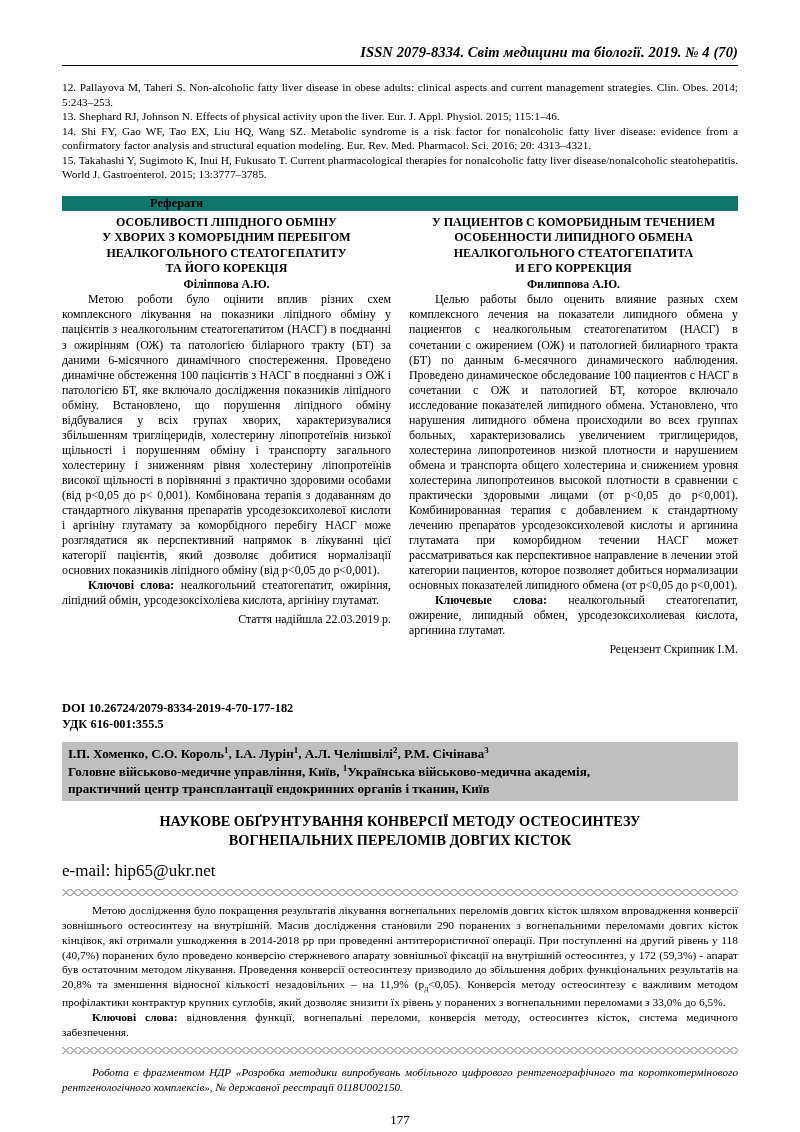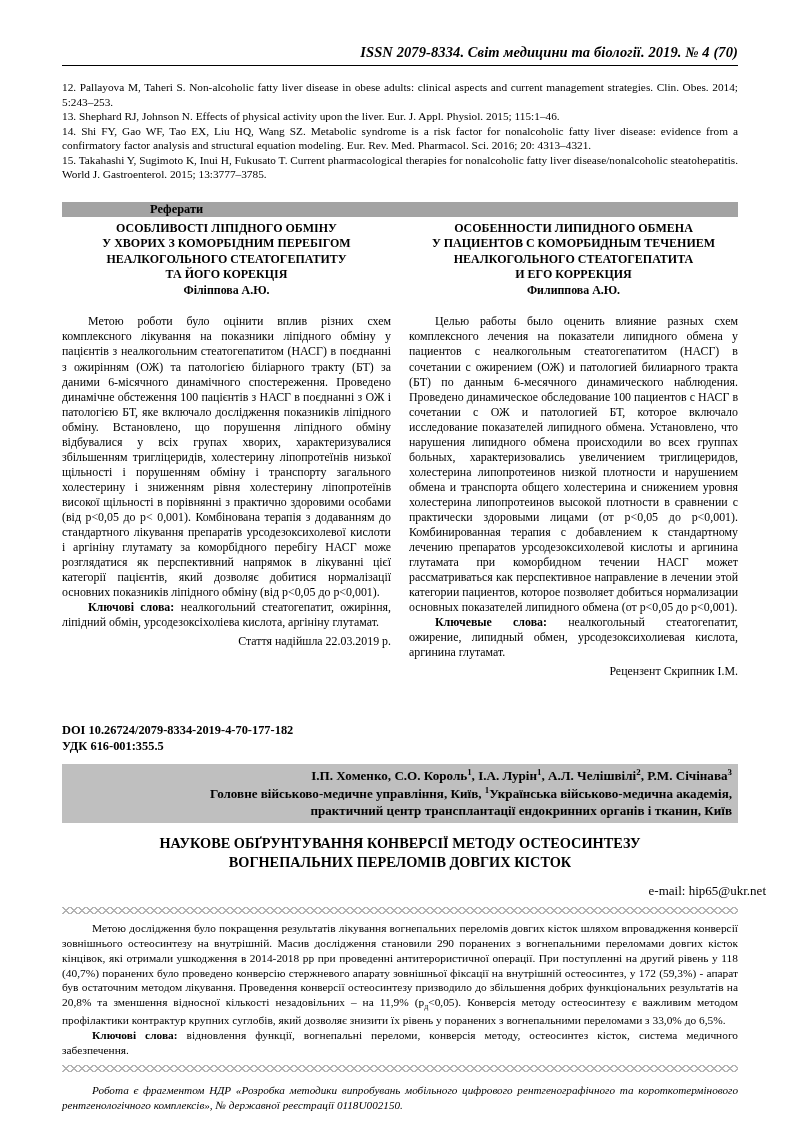--- a/index.html
+++ b/index.html
@@ -44,22 +44,22 @@
     line-height: 1.29;
     text-align: justify;
   }
   .refs p {
     margin: 0;
     text-align: justify;
   }
 
   
   .gray-band {
-    background: #a3a3a3;
-    margin: 20px 62px 0 62px;
+    background: #0f766e;
+    margin: 14px 62px 0 62px;
   }
   .gray-band-referaty {
     height: 15px;
     line-height: 15px;
     font-size: 12.4px;
     font-weight: bold;
     padding-left: 88px;
     box-sizing: border-box;
   }
 
@@ -77,21 +77,21 @@
     text-align: center;
     font-weight: bold;
     font-size: 12px;
     line-height: 1.28;
     margin: 0;
   }
   .abs-author {
     text-align: center;
     font-weight: bold;
     font-size: 11.9px;
-    margin: 1px 0 16px 0;
+    margin: 1px 0 0 0;
   }
   .abs-body {
     text-align: justify;
     font-size: 11.9px;
     line-height: 1.265;
     margin: 0;
     text-indent: 26px;
     hyphens: none;
   }
   .abs-kw {
@@ -115,39 +115,38 @@
     font-weight: bold;
     line-height: 1.28;
   }
   .doi-block div { margin: 0; }
 
   .authors-band {
     background: #bfbfbf;
     margin: 9px 62px 0 62px;
     padding: 3px 6px 4px 6px;
     box-sizing: border-box;
-    text-align: right;
+    text-align: left;
     font-weight: bold;
     font-size: 13.1px;
     line-height: 1.33;
   }
   .authors-band .line { margin: 0; }
   sup { font-size: 0.68em; vertical-align: super; line-height: 0; }
 
   .art-title {
     text-align: center;
     font-weight: bold;
     font-size: 14.3px;
     line-height: 1.32;
     margin: 11px 62px 0 62px;
   }
   .email-line {
-    text-align: right;
-    font-size: 13px;
-    margin: 11px 34px 0 62px;
+    font-size: 17px;
+    margin: 11px 54px 0 62px;
   }
 
   
   .wavy {
     margin: 8px 62px 0 62px;
     height: 7px;
     background-repeat: repeat-x;
     background-size: 8px 7px;
     background-image:
       linear-gradient(45deg, transparent 45%, #9a9a9a 45%, #9a9a9a 55%, transparent 55%),
@@ -213,22 +212,22 @@
         <div>ТА ЙОГО КОРЕКЦІЯ</div>
       </div>
       <div class="abs-author">Філіппова А.Ю.</div>
       <p class="abs-body">Метою роботи було оцінити вплив різних схем комплексного лікування на показники ліпідного обміну у пацієнтів з неалкогольним стеатогепатитом (НАСГ) в поєднанні з ожирінням (ОЖ) та патологією біліарного тракту (БТ) за даними 6-місячного динамічного спостереження. Проведено динамічне обстеження 100 пацієнтів з НАСГ в поєднанні з ОЖ і патологією БТ, яке включало дослідження показників ліпідного обміну. Встановлено, що порушення ліпідного обміну відбувалися у всіх групах хворих, характеризувалися збільшенням тригліцеридів, холестерину ліпопротеїнів низької щільності і порушенням обміну і транспорту загального холестерину і зниженням рівня холестерину ліпопротеїнів високої щільності в порівнянні з практично здоровими особами (від p&lt;0,05 до p&lt; 0,001). Комбінована терапія з додаванням до стандартного лікування препаратів урсодезоксихолевої кислоти і аргініну глутамату за коморбідного перебігу НАСГ може розглядатися як перспективний напрямок в лікуванні цієї категорії пацієнтів, який дозволяє добитися нормалізації основних показників ліпідного обміну (від p&lt;0,05 до p&lt;0,001).</p>
       <p class="abs-kw"><b>Ключові слова:</b> <span>неалкогольний стеатогепатит, ожиріння, ліпідний обмін, урсодезоксіхоліева кислота, аргініну глутамат.</span></p>
       <p class="abs-foot">Стаття надійшла 22.03.2019 р.</p>
     </div>
 
     <div class="abs-col">
       <div class="abs-title">
+        <div>У ПАЦИЕНТОВ С КОМОРБИДНЫМ ТЕЧЕНИЕМ</div>
         <div>ОСОБЕННОСТИ ЛИПИДНОГО ОБМЕНА</div>
-        <div>У ПАЦИЕНТОВ С КОМОРБИДНЫМ ТЕЧЕНИЕМ</div>
         <div>НЕАЛКОГОЛЬНОГО СТЕАТОГЕПАТИТА</div>
         <div>И ЕГО КОРРЕКЦИЯ</div>
       </div>
       <div class="abs-author">Филиппова А.Ю.</div>
       <p class="abs-body">Целью работы было оценить влияние разных схем комплексного лечения на показатели липидного обмена у пациентов с неалкогольным стеатогепатитом (НАСГ) в сочетании с ожирением (ОЖ) и патологией билиарного тракта (БТ) по данным 6-месячного динамического наблюдения. Проведено динамическое обследование 100 пациентов с НАСГ в сочетании с ОЖ и патологией БТ, которое включало исследование показателей липидного обмена. Установлено, что нарушения липидного обмена происходили во всех группах больных, характеризовались увеличением триглицеридов, холестерина липопротеинов низкой плотности и нарушением обмена и транспорта общего холестерина и снижением уровня холестерина липопротеинов высокой плотности в сравнении с практически здоровыми лицами (от p&lt;0,05 до p&lt;0,001). Комбинированная терапия с добавлением к стандартному лечению препаратов урсодезоксихолевой кислоты и аргинина глутамата при коморбидном течении НАСГ может рассматриваться как перспективное направление в лечении этой категории пациентов, которое позволяет добиться нормализации основных показателей липидного обмена (от p&lt;0,05 до p&lt;0,001).</p>
       <p class="abs-kw"><b>Ключевые слова:</b> <span>неалкогольный стеатогепатит, ожирение, липидный обмен, урсодезоксихолиевая кислота, аргинина глутамат.</span></p>
       <p class="abs-foot">Рецензент Скрипник І.М.</p>
     </div>
 
   </div>

